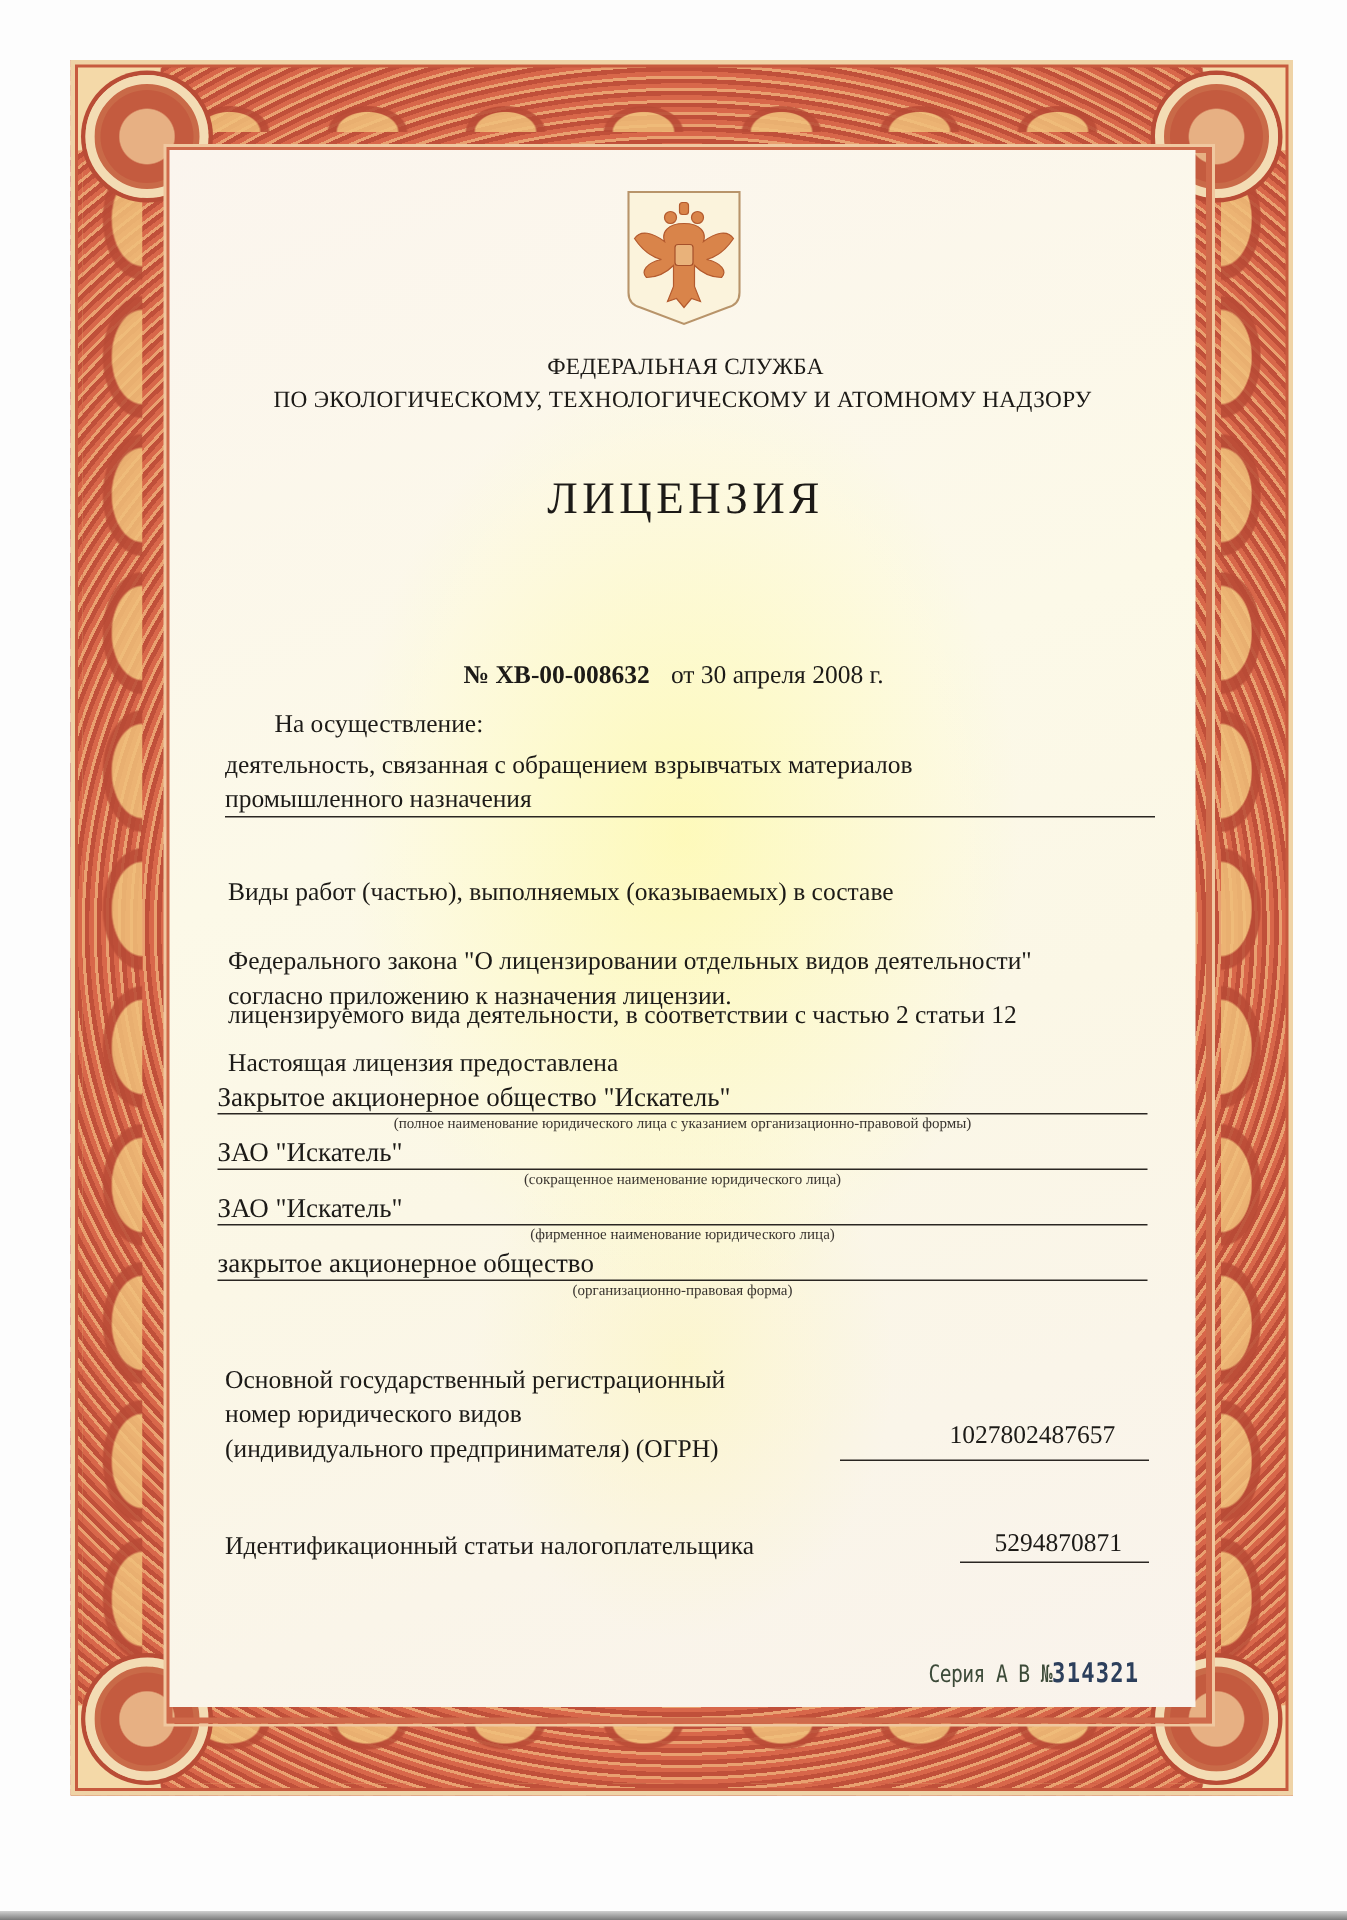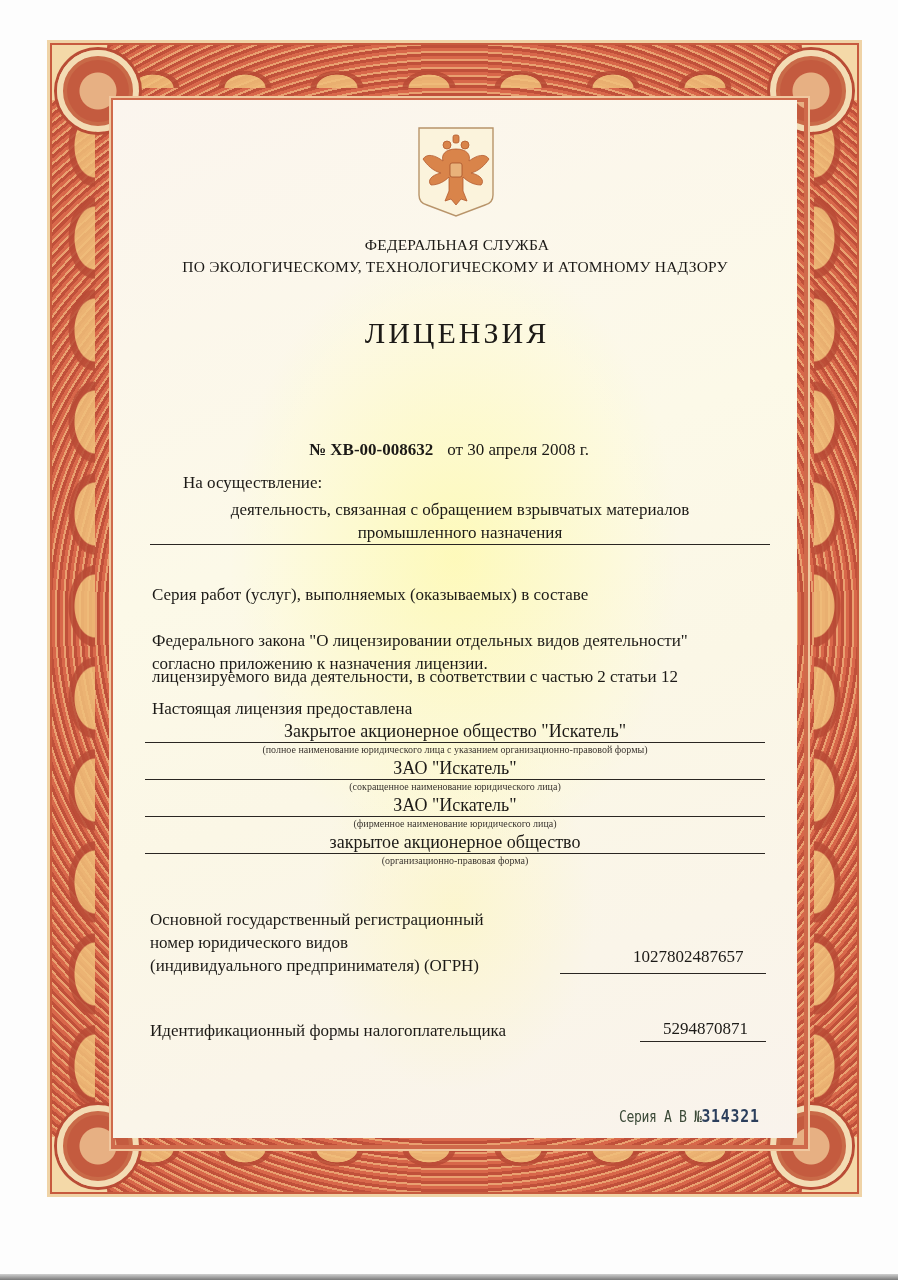--- a/index.html
+++ b/index.html
@@ -63,21 +63,21 @@
     .t { position: absolute; white-space: nowrap; }
     .agency { font-size: 15.5px; letter-spacing: .2px; left: 0; width: 898px; text-align: center; }
     .agency-1 { top: 236px; left: 8px; }
     .agency-2 { top: 258px; left: 6px; }
     .doc-title { top: 316px; left: 8px; width: 898px; text-align: center; font-size: 30px; letter-spacing: 3px; }
     .license-number-line { top: 440px; left: 0; width: 898px; text-align: center; font-size: 17px; }
     .license-number-line .num { font-weight: bold; margin-right: 14px; }
     .body-text { font-size: 17px; line-height: 21px; }
     .uline { position: absolute; height: 0; border-top: 1.3px solid #2a2622; }
     .caption { font-size: 10px; color: #3a3530; text-align: center; }
-    .centered { text-align: center; }
+    .centered { }
     .series {
       position: absolute; left: 619px; top: 1105px; font-size: 16px;
       font-family: "DejaVu Sans Mono", monospace; color: #3c4a38; letter-spacing: -0.5px;
       transform: scaleX(0.82); transform-origin: left;
     }
     .series .serial { color: #2c3f5c; font-weight: bold; font-size: 18px; letter-spacing: 1px; }
   </style>
 </head>
 <body>
 
@@ -114,21 +114,21 @@
 
   <div class="t license-number-line">
     <span class="num">№  ХВ-00-008632</span><span>от 30 апреля 2008 г.</span>
   </div>
 
   <div class="t body-text" style="left:152px; top:472px;margin-left:31px;">На осуществление:</div>
   <div class="t body-text centered" style="left:150px; width:620px; top:499px;">деятельность, связанная с обращением взрывчатых материалов</div>
   <div class="t body-text centered" style="left:150px; width:620px; top:522px;">промышленного назначения</div>
   <div class="uline" style="left:150px; width:620px; top:544px;"></div>
 
-  <div class="t body-text" style="left:152px; top:584px;">Серия  работ (услуг), выполняемых  (оказываемых)  в  составе</div>
+  <div class="t body-text" style="left:152px; top:584px;">Виды  работ (частью), выполняемых  (оказываемых)  в  составе</div>
   <div class="t body-text" style="left:152px; top:626px;margin-top:40px;">лицензируемого вида  деятельности, в соответствии с частью 2 статьи 12</div>
   <div class="t body-text" style="left:152px; top:630px;">Федерального закона "О лицензировании отдельных видов деятельности"</div>
   <div class="t body-text" style="left:152px; top:653px;">согласно приложению к назначения лицензии.</div>
 
   <div class="t body-text" style="left:152px; top:698px;">Настоящая лицензия предоставлена</div>
 
   <div class="t body-text centered" style="left:145px; width:620px; top:721px; font-size:18px;">Закрытое акционерное общество "Искатель"</div>
   <div class="uline" style="left:145px; width:620px; top:742px;"></div>
   <div class="t caption" style="left:145px; width:620px; top:744px;">(полное наименование юридического лица с указанием организационно-правовой формы)</div>
 
@@ -143,21 +143,21 @@
   <div class="t body-text centered" style="left:145px; width:620px; top:832px; font-size:18px;">закрытое акционерное общество</div>
   <div class="uline" style="left:145px; width:620px; top:853px;"></div>
   <div class="t caption" style="left:145px; width:620px; top:855px;">(организационно-правовая форма)</div>
 
   <div class="t body-text" style="left:150px; top:909px;">Основной государственный регистрационный</div>
   <div class="t body-text" style="left:150px; top:932px;">номер юридического видов</div>
   <div class="t body-text" style="left:150px; top:955px;">(индивидуального предпринимателя) (ОГРН)</div>
   <div class="t body-text" style="left:633px; top:946px;">1027802487657</div>
   <div class="uline" style="left:560px; width:206px; top:973px;"></div>
 
-  <div class="t body-text" style="left:150px; top:1020px;">Идентификационный формы налогоплательщика</div>
+  <div class="t body-text" style="left:150px; top:1020px;">Идентификационный статьи налогоплательщика</div>
   <div class="t body-text" style="left:663px; top:1018px;">5294870871</div>
   <div class="uline" style="left:640px; width:126px; top:1041px;"></div>
 
   <div class="series">
     <span>Серия А В №</span><span class="serial">314321</span>
   </div>
 
   <div class="bottom-shadow"></div>
 </div>
 

